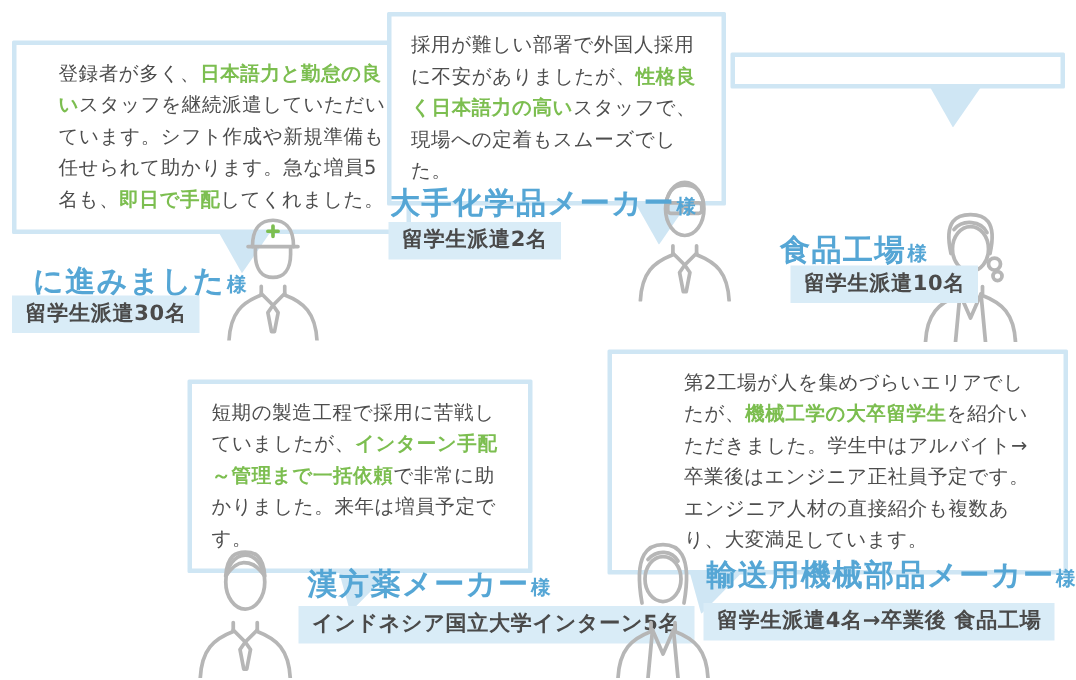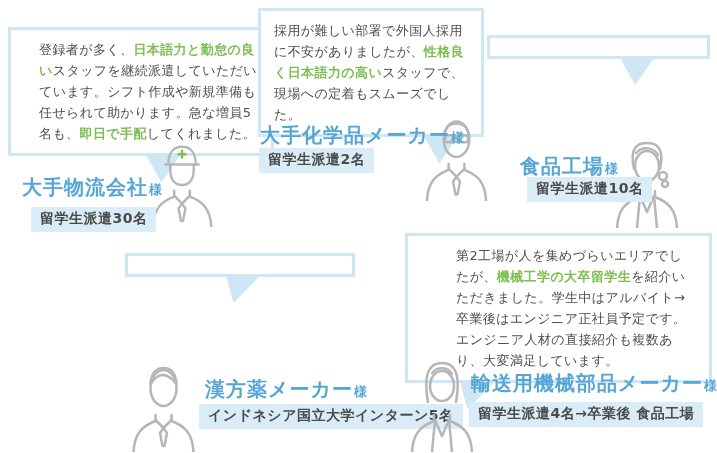--- a/index.html
+++ b/index.html
@@ -51,21 +51,21 @@
   .avatar path,.avatar ellipse,.avatar rect,.avatar line,.avatar circle{
     fill:none;stroke:var(--avatar-gray);stroke-width:2.5;
     stroke-linecap:round;stroke-linejoin:round;
   }
   .avatar .green{stroke:var(--highlight-green);}
   
   .bubble-b1{left:8px;top:27px;width:266px;padding-left:28px;}
   .tail-b1{left:135px;bottom:-29px;}
   .avatar-b1{left:146px;top:139px;width:72px;height:88px;}
   .company-b1{left:22px;top:174px;}
-  .badge-b1{left:31px;top:197px;margin-top:10px;}
+  .badge-b1{left:8px;top:197px;}
 
   .bubble-b2{left:258px;top:8px;width:226px;}
   .tail-b2{left:163px;bottom:-29px;}
   .avatar-b2{left:421px;top:111px;width:71px;height:90px;}
   .company-b2{left:260px;top:122px;}
   .badge-b2{left:259px;top:148px;}
 
   .bubble-b3{left:487px;top:35px;width:223px;}
   .tail-b3{left:130px;bottom:-29px;}
   .avatar-b3{left:611px;top:136px;width:72px;height:92px;}
@@ -100,21 +100,21 @@
         <path d="M22 26 C22 12 29 8 36 8 C43 8 50 12 50 26"></path>
         <line x1="19" y1="26" x2="53" y2="26"></line>
         <path class="green" d="M36 12 V19 M32.5 15.5 H39.5"></path>
         <path d="M6 90 C7 71 15 64 28 59 L28 53"></path>
         <path d="M66 90 C65 71 57 64 44 59 L44 53"></path>
         <path d="M28 58 L36 66 L44 58"></path>
         <path d="M36 66 L32.5 71 L35 84 L37 84 L39.5 71 Z"></path>
       </svg>
     </figure>
     <h3 class="company company-b1">
-      <span>大手物流会社</span><span class="suffix">様</span>
+      <span>に進みました</span><span class="suffix">様</span>
     </h3>
     <div class="badge badge-b1">留学生派遣30名</div>
   </section>
 
   <section>
     <div class="bubble bubble-b2">
       <p class="quote"><span>採用が難しい部署で外国人採用に不安がありましたが、</span><span class="hl">性格良く日本語力の高い</span><span>スタッフで、現場への定着もスムーズでした。</span></p>
       <span class="tail tail-right tail-b2"></span>
     </div>
     <figure class="avatar avatar-b2">
@@ -154,20 +154,21 @@
       </svg>
     </figure>
     <h3 class="company company-b3">
       <span>食品工場</span><span class="suffix">様</span>
     </h3>
     <div class="badge badge-b3">留学生派遣10名</div>
   </section>
 
   <section>
     <div class="bubble bubble-b4">
+      <p class="quote"><span>短期の製造工程で採用に苦戦していましたが、</span><span class="hl">インターン手配～管理まで一括依頼</span><span>で非常に助かりました。来年は増員予定です。</span></p>
       <span class="tail tail-left tail-b4"></span>
     </div>
     <figure class="avatar avatar-b4">
       <svg viewBox="0 0 72 92" aria-hidden="true">
         <ellipse cx="36" cy="28" rx="13" ry="18"></ellipse>
         <path d="M23 24 C24 10 30 8 36 8 C42 8 48 10 49 24 C43 16 39 15 35 15 C31 15 27 18 23 24"></path>
         <path d="M6 92 C7 73 15 66 28 61 L28 55"></path>
         <path d="M66 92 C65 73 57 66 44 61 L44 55"></path>
         <path d="M28 60 L36 68 L44 60"></path>
         <path d="M36 68 L32.5 73 L35 86 L37 86 L39.5 73 Z"></path>

